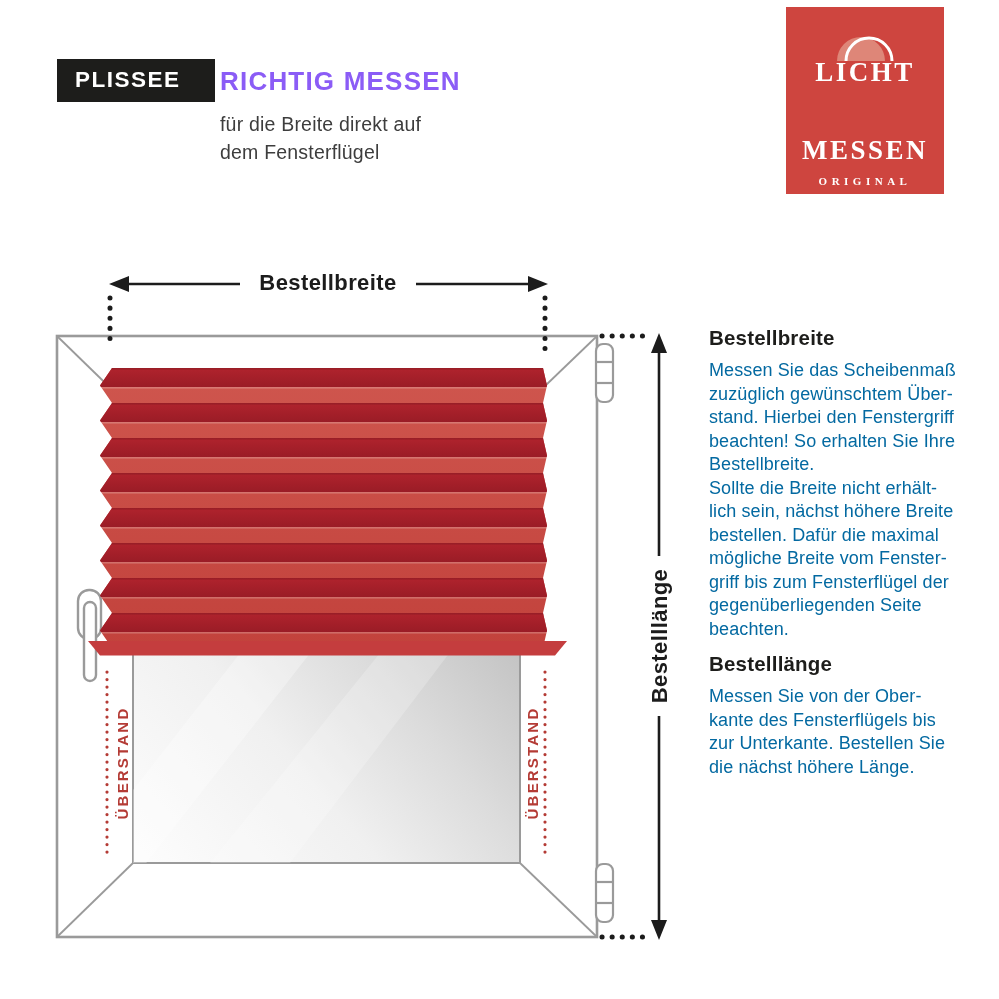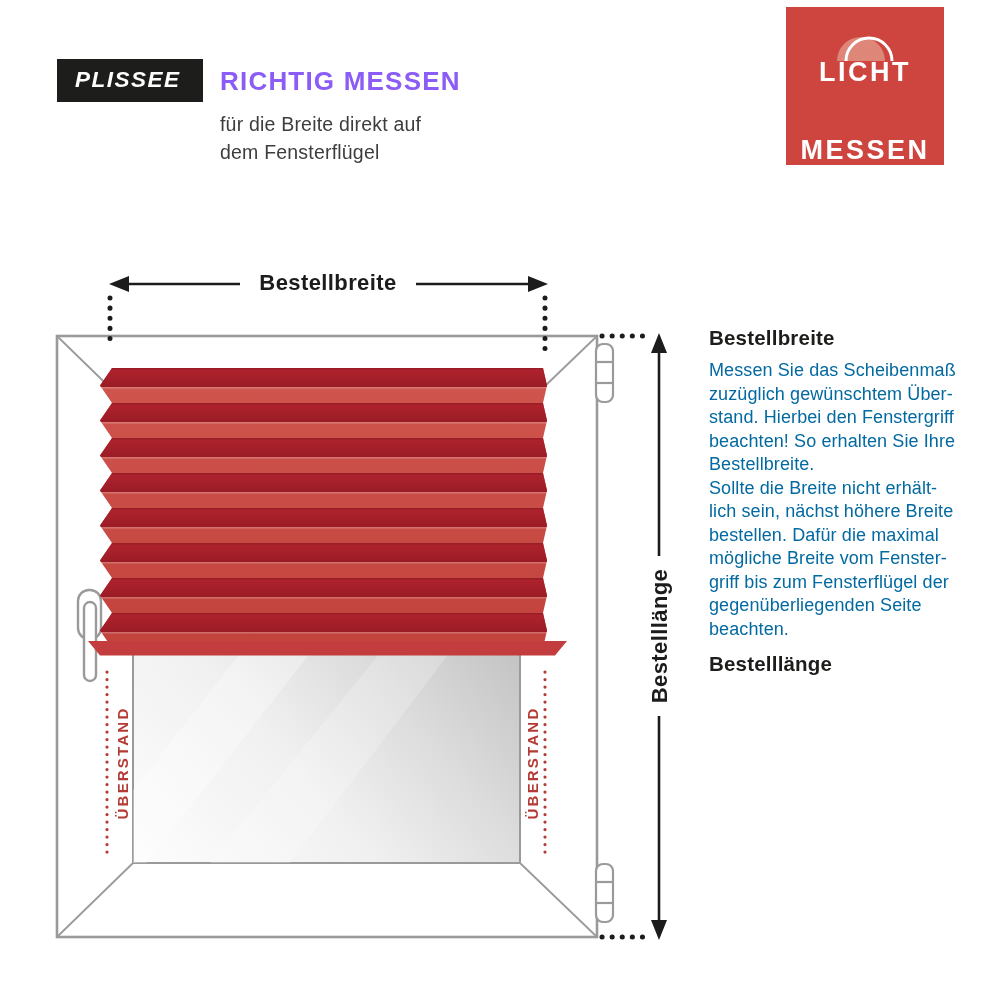--- a/index.html
+++ b/index.html
@@ -7,36 +7,35 @@
     width:999px;height:999px;position:relative;background:#ffffff;
     font-family:"Liberation Sans", sans-serif;overflow:hidden;
     -webkit-font-smoothing:antialiased;
   }
   .abs{position:absolute;}
 
   
   .badge{
     left:57px;top:59px;background:var(--ink);color:#fff;
     font-size:22.5px;font-weight:bold;letter-spacing:1.5px;
-    padding:8px 22px 9px 18px;
-    font-style:italic;
+    padding:8px 34px 9px 18px;
   }
   .title{
     left:220px;top:66px;color:#8b5cf6;font-size:26px;font-weight:bold;
     letter-spacing:1.2px;
   }
   .subtitle{
     left:220px;top:110px;color:#3d3d3d;font-size:19.5px;line-height:28px;
     white-space:pre-line;letter-spacing:.2px;
   }
 
   
   .logo{
-    left:786px;top:7px;width:158px;height:158px;background:var(--brand-red);
-    text-align:center;color:#fff;
+    left:786px;top:7px;width:158px;height:187px;background:var(--brand-red);
+    text-align:center;color:#fff;font-family:Liberation Serif, serif;
   }
   .logo-dome{position:absolute;left:36px;top:20px;}
   .logo-word{
     position:relative;margin-top:53px;font-size:27px;font-weight:bold;
     letter-spacing:2.5px;line-height:25px;
   }
   .logo-sub{
     position:relative;margin-top:12px;font-size:11px;font-weight:bold;
     letter-spacing:4.5px;
   }
@@ -217,13 +216,17 @@
 Sollte die Breite nicht erhält-
 lich sein, nächst höhere Breite
 bestellen. Dafür die maximal
 mögliche Breite vom Fenster-
 griff bis zum Fensterflügel der
 gegenüberliegenden Seite
 beachten.</p>
 </div>
 <div class="abs info-sec" style="top:652px">
   <h3>Bestelllänge</h3>
+  <p>Messen Sie von der Ober-
+kante des Fensterflügels bis
+zur Unterkante. Bestellen Sie
+die nächst höhere Länge.</p>
 </div>
 
 </body></html>

